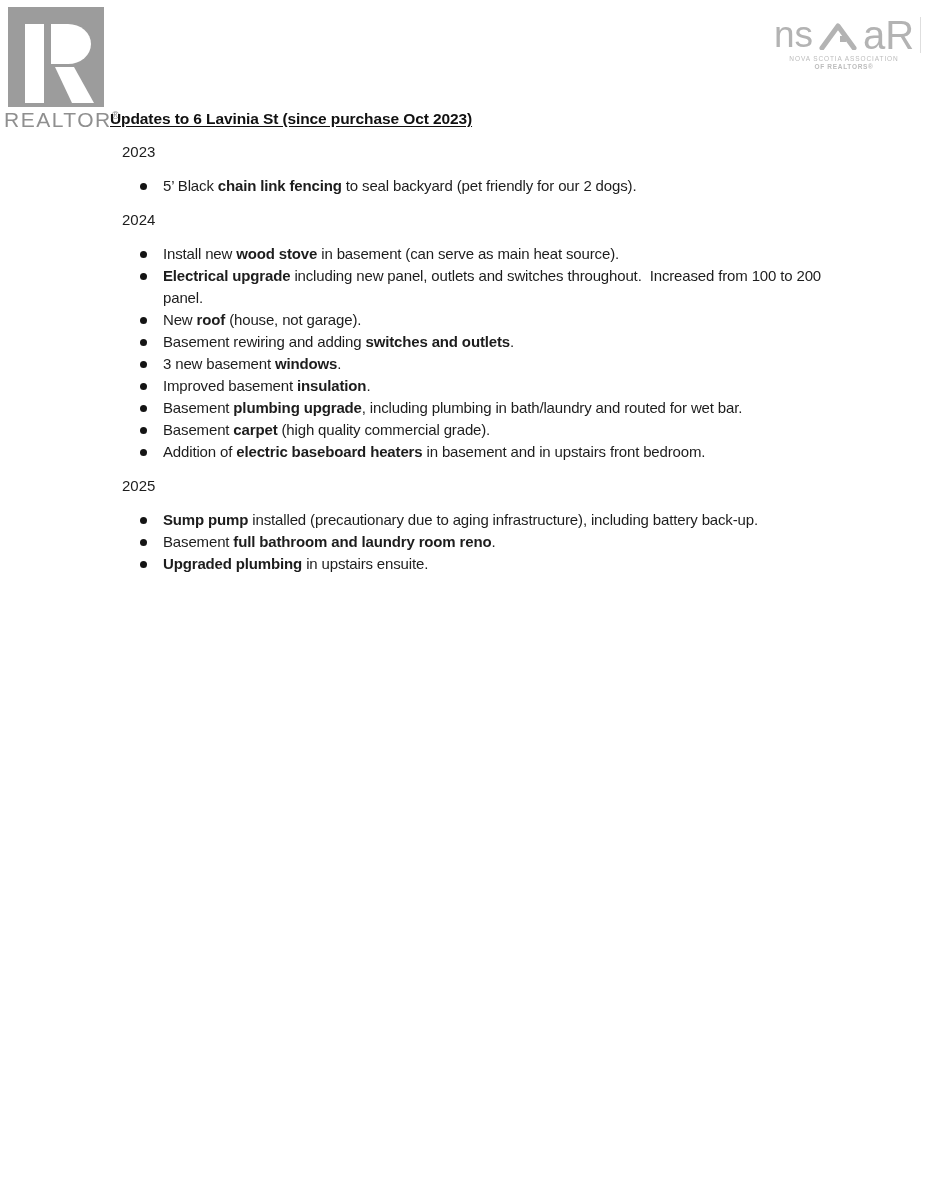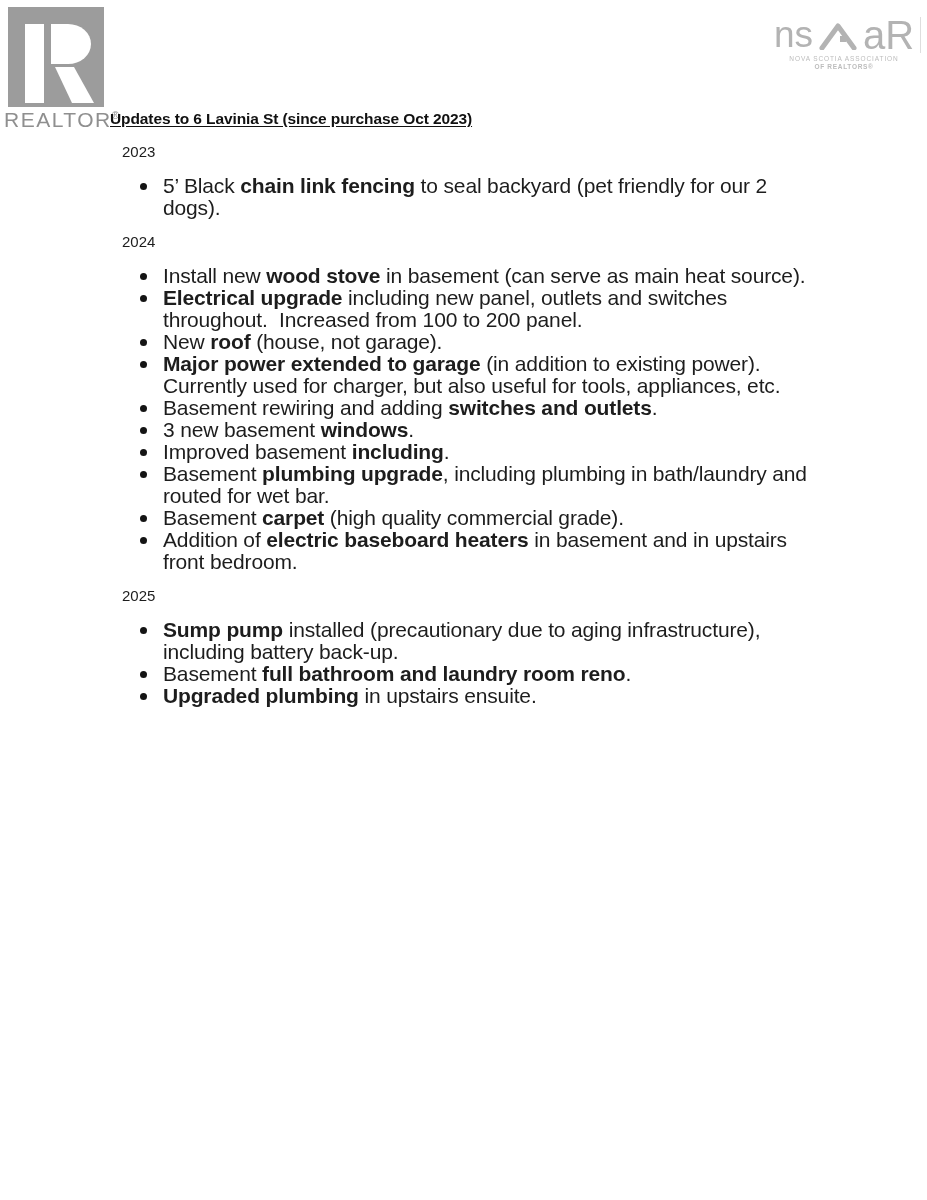--- a/index.html
+++ b/index.html
@@ -35,21 +35,21 @@
   .scan-line{position:absolute;top:17px;right:6px;width:1px;height:36px;background:#dedede;}
   
   .content{position:absolute;left:110px;top:110px;width:714px;}
   .doc-title{
     margin:0 0 13px 0;font-size:15.5px;font-weight:bold;color:var(--title-color);
     text-decoration:underline;text-underline-offset:2px;letter-spacing:-0.1px;
   }
   .year{font-size:15px;line-height:22px;margin:12px 12px;}
   ul.items{list-style:none;margin:12px 0;padding:0;}
   ul.items li{
-    position:relative;padding-left:53px;font-size:21px;line-height:22px;
+    position:relative;padding-left:53px;font-size:15px;line-height:22px;
     letter-spacing:-0.15px;max-width:712px;
   }
   ul.items .dot{
     position:absolute;left:30px;top:7.5px;width:7px;height:7px;border-radius:50%;
     background:#141414;
   }
   b{font-weight:bold;}
 </style>
 </head>
 <body>
@@ -87,24 +87,23 @@
     <div id="sections">
         <div class="year">2023</div>
         <ul class="items">
           <li><span class="dot"></span><span><span>5’ Black </span><b>chain link fencing</b><span> to seal backyard (pet friendly for our 2 dogs).</span></span></li>
         </ul>
         <div class="year">2024</div>
         <ul class="items">
           <li><span class="dot"></span><span><span>Install new </span><b>wood stove</b><span> in basement (can serve as main heat source).</span></span></li>
           <li><span class="dot"></span><span><b>Electrical upgrade</b><span> including new panel, outlets and switches throughout.&nbsp; Increased from 100 to 200 panel.</span></span></li>
           <li><span class="dot"></span><span><span>New </span><b>roof</b><span> (house, not garage).</span></span></li>
-          <li><span class="dot"></span><span><b>Major power extended to garage</b><span> (in addition to existing power).&nbsp; Currently used for charger, but also useful for tools, appliances, etc.</span></span></li>
           <li><span class="dot"></span><span><span>Basement rewiring and adding </span><b>switches and outlets</b><span>.</span></span></li>
           <li><span class="dot"></span><span><span>3 new basement </span><b>windows</b><span>.</span></span></li>
-          <li><span class="dot"></span><span><span>Improved basement </span><b>including</b><span>.</span></span></li>
+          <li><span class="dot"></span><span><span>Improved basement </span><b>insulation</b><span>.</span></span></li>
           <li><span class="dot"></span><span><span>Basement </span><b>plumbing upgrade</b><span>, including plumbing in bath/laundry and routed for wet bar.</span></span></li>
           <li><span class="dot"></span><span><span>Basement </span><b>carpet</b><span> (high quality commercial grade).</span></span></li>
           <li><span class="dot"></span><span><span>Addition of </span><b>electric baseboard heaters</b><span> in basement and in upstairs front bedroom.</span></span></li>
         </ul>
         <div class="year">2025</div>
         <ul class="items">
           <li><span class="dot"></span><span><b>Sump pump</b><span> installed (precautionary due to aging infrastructure), including battery back-up.</span></span></li>
           <li><span class="dot"></span><span><span>Basement </span><b>full bathroom and laundry room reno</b><span>.</span></span></li>
           <li><span class="dot"></span><span><b>Upgraded plumbing</b><span> in upstairs ensuite.</span></span></li>
         </ul>

